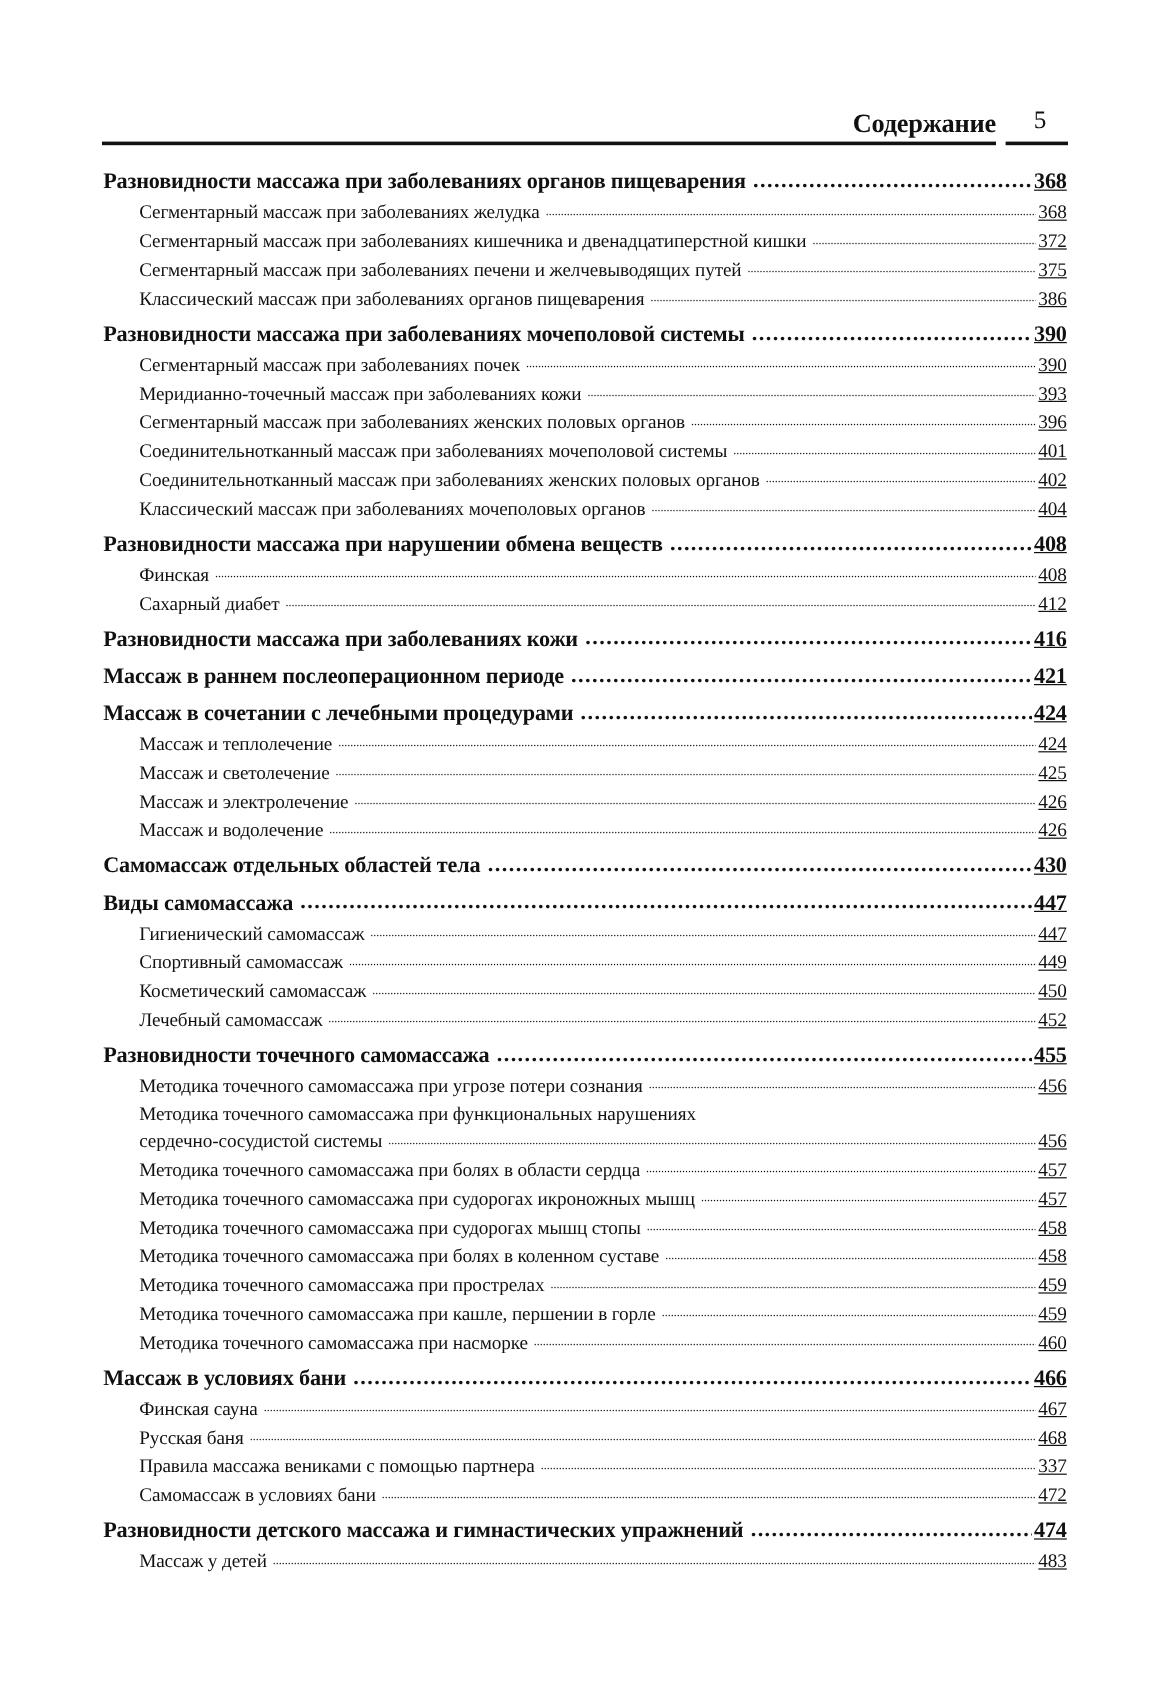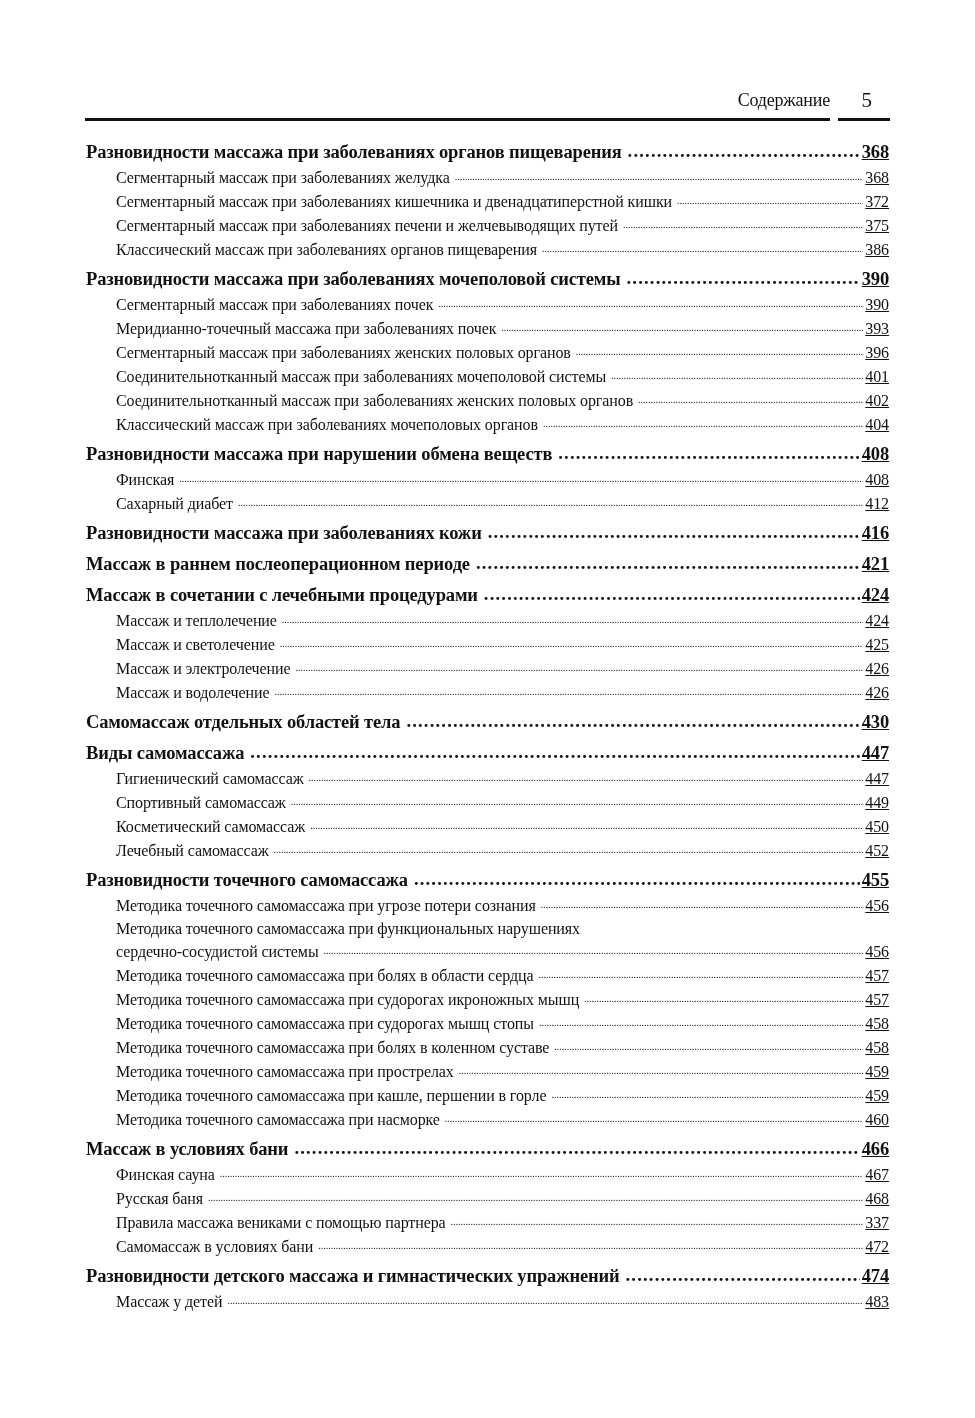--- a/index.html
+++ b/index.html
@@ -19,22 +19,22 @@
       position: absolute;
       left: 85px;
       top: 88px;
       width: 805px;
       height: 36px;
     }
     .header-title {
       position: absolute;
       right: 60px;
       top: 2px;
-      font-size: 18px;
-      font-weight: normal;
+      font-size: 22px;
+      font-weight: bold;
       letter-spacing: -0.2px;
     }
     .header-page {
       position: absolute;
       right: 18px;
       top: 0px;
       font-size: 21px;
     }
     .header-rule-main {
       position: absolute;
@@ -161,21 +161,21 @@
         <span class="label">Разновидности массажа при заболеваниях мочеполовой системы</span>
         <span class="leader"></span>
         <span class="page">390</span>
       </div>
       <div class="toc-row sub">
         <span class="label">Сегментарный массаж при заболеваниях почек</span>
         <span class="leader"></span>
         <span class="page">390</span>
       </div>
       <div class="toc-row sub">
-        <span class="label">Меридианно-точечный массажа при заболеваниях почек</span>
+        <span class="label">Меридианно-точечный массаж при заболеваниях кожи</span>
         <span class="leader"></span>
         <span class="page">393</span>
       </div>
       <div class="toc-row sub">
         <span class="label">Сегментарный массаж при заболеваниях женских половых органов</span>
         <span class="leader"></span>
         <span class="page">396</span>
       </div>
       <div class="toc-row sub">
         <span class="label">Соединительнотканный массаж при заболеваниях мочеполовой системы</span>

